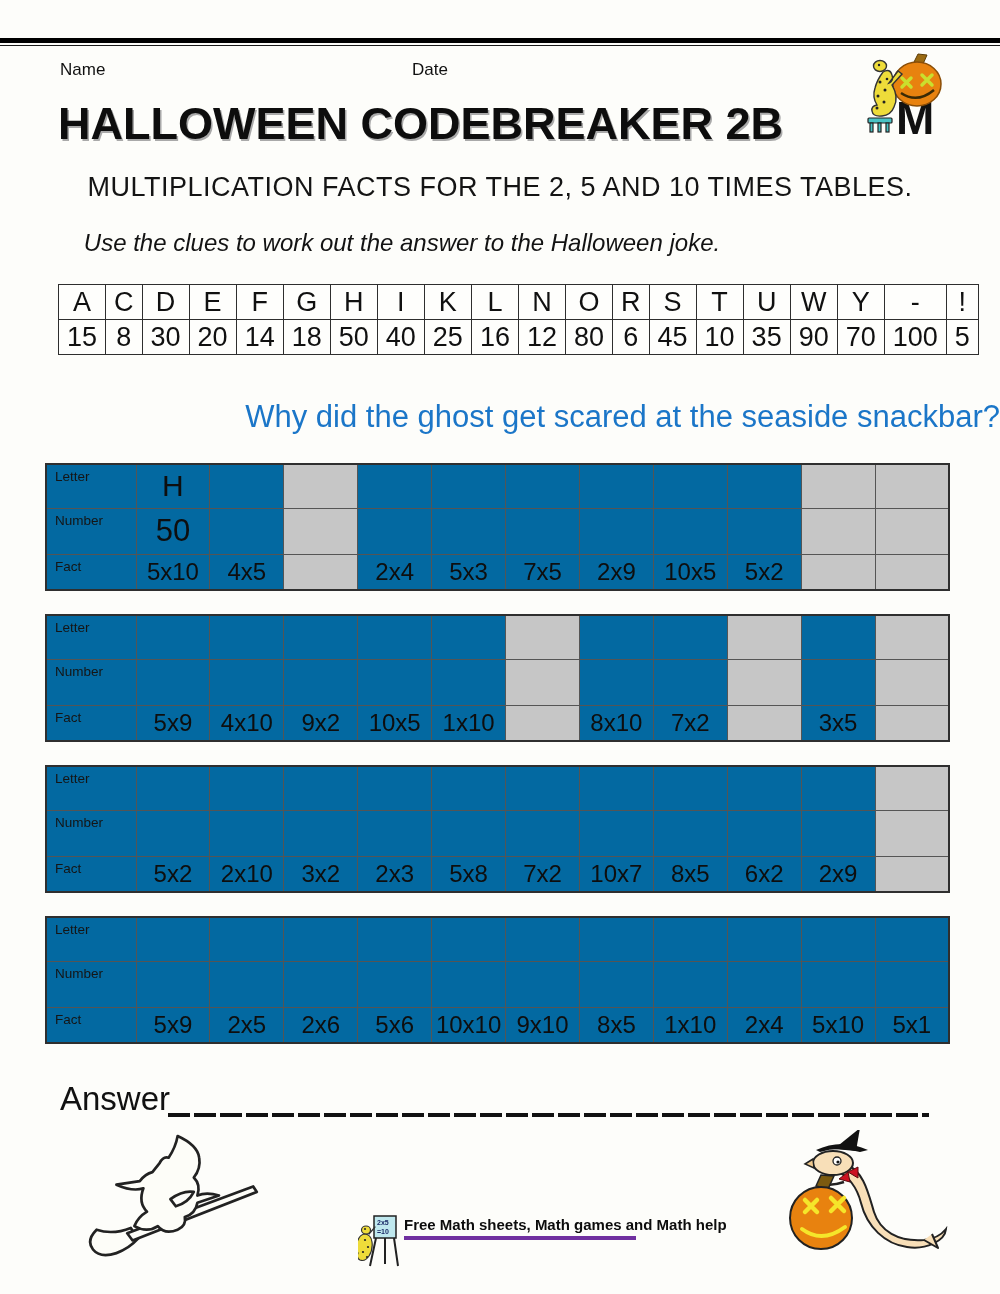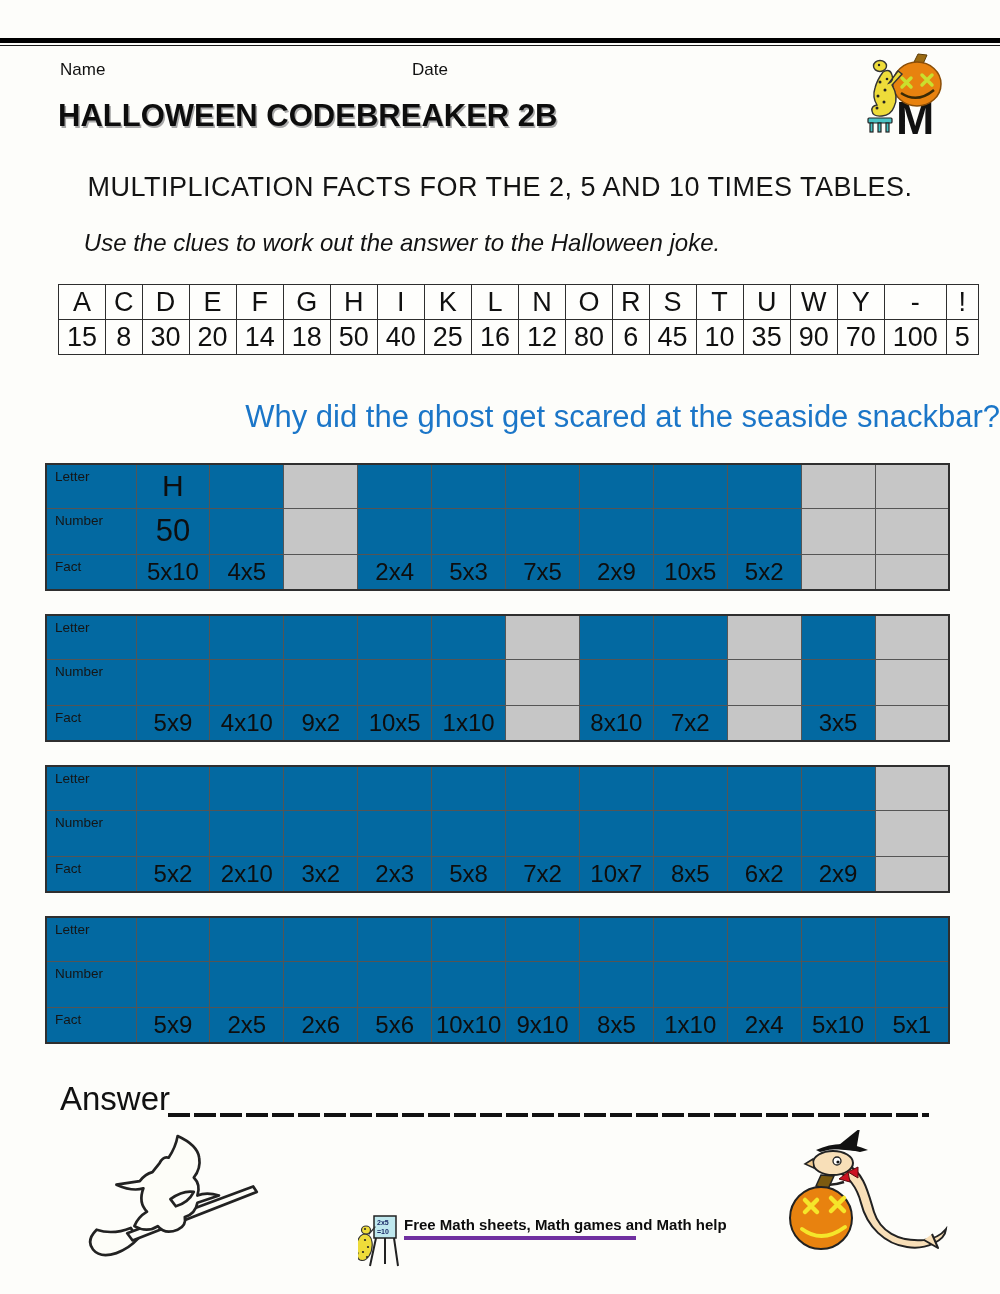--- a/index.html
+++ b/index.html
@@ -12,21 +12,21 @@
 
   
   .top-rule { position:absolute; left:0; top:38px; width:1000px; height:8px;
     border-top:5px solid #000; border-bottom:1px solid #1a1a1a; }
 
   .name-label { position:absolute; left:60px; top:60px; font-size:17px; font-weight:500; }
   .date-label { position:absolute; left:412px; top:60px; font-size:17px; font-weight:500; }
 
   .top-logo { position:absolute; left:856px; top:52px; width:100px; height:88px; }
 
-  .title { position:absolute; left:58px; top:98px; font-size:31px; font-weight:800;
+  .title { position:absolute; left:58px; top:98px; font-size:45px; font-weight:800;
     letter-spacing:0px; color:#0d0d0d; text-shadow:1.5px 1.5px 0 #a9a9a9; white-space:nowrap; }
 
   .subtitle { position:absolute; left:0; top:172px; width:1000px; text-align:center;
     font-size:27px; font-weight:400; letter-spacing:.5px; color:#141414; }
 
   .instruction { position:absolute; left:0; top:229px; width:804px; text-align:center;
     font-style:italic; font-size:24px; color:#131313; }
 
   
   .code-table { position:absolute; left:58px; top:284px; border-collapse:collapse;

